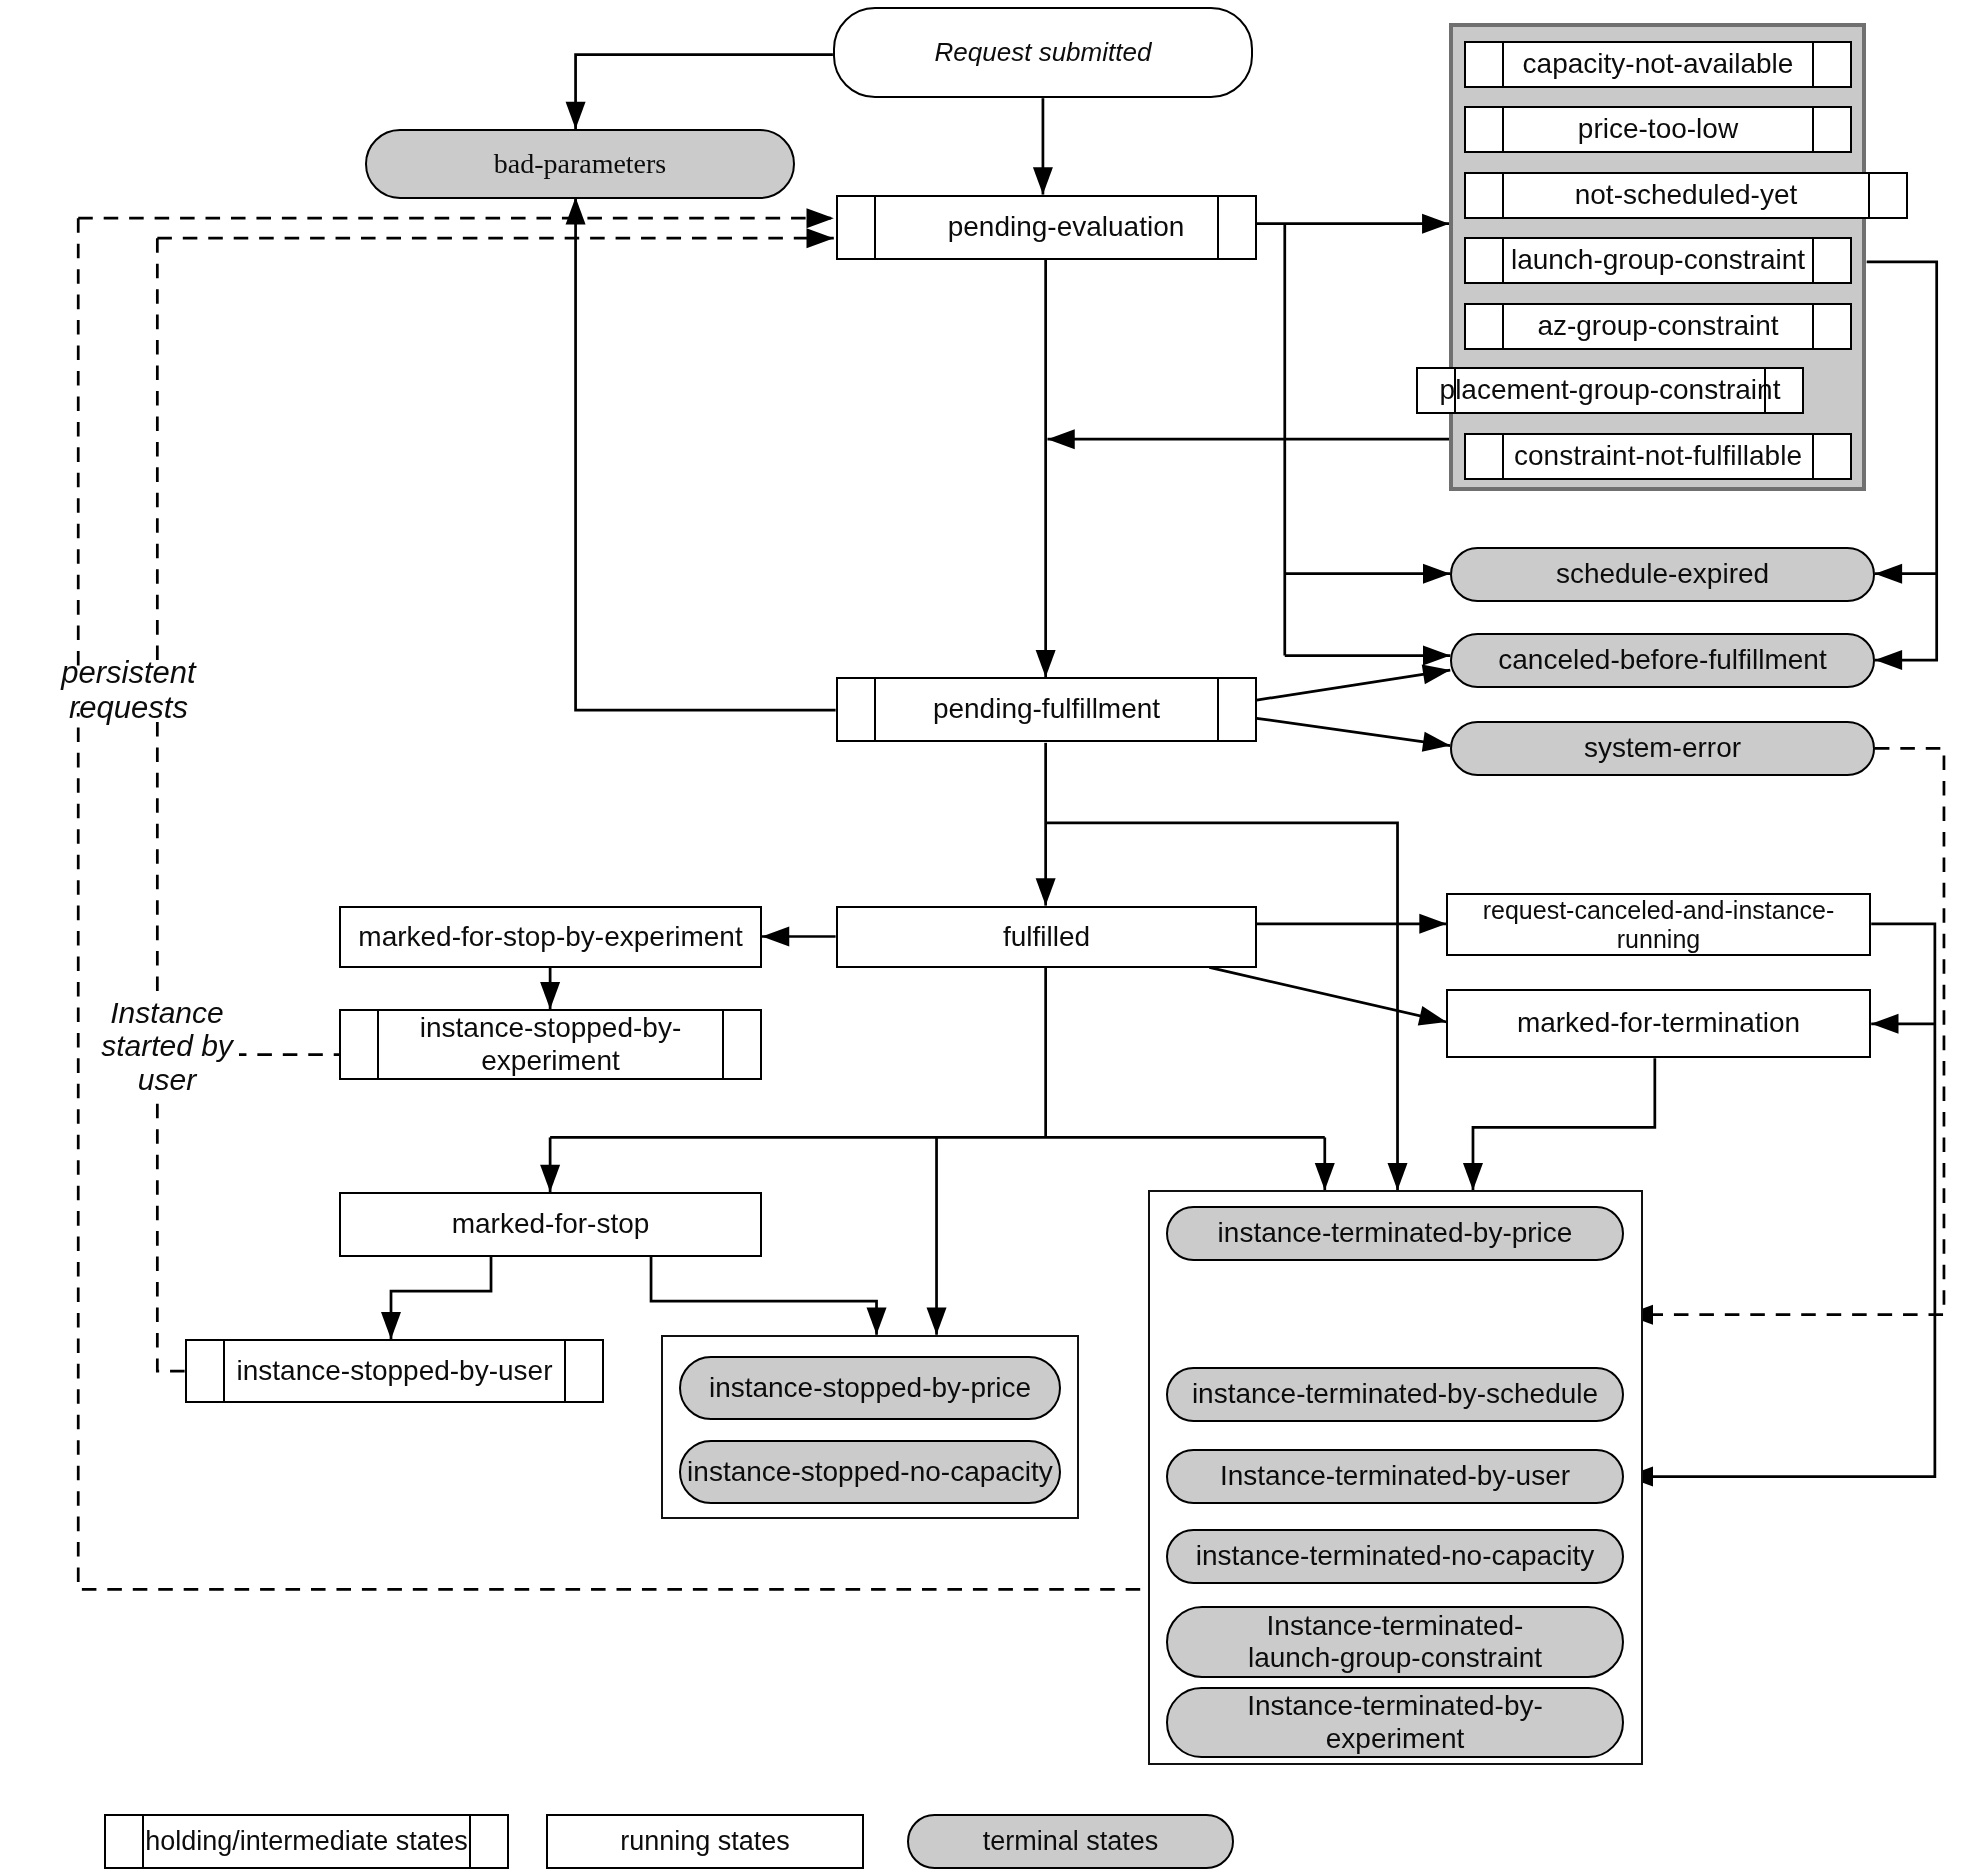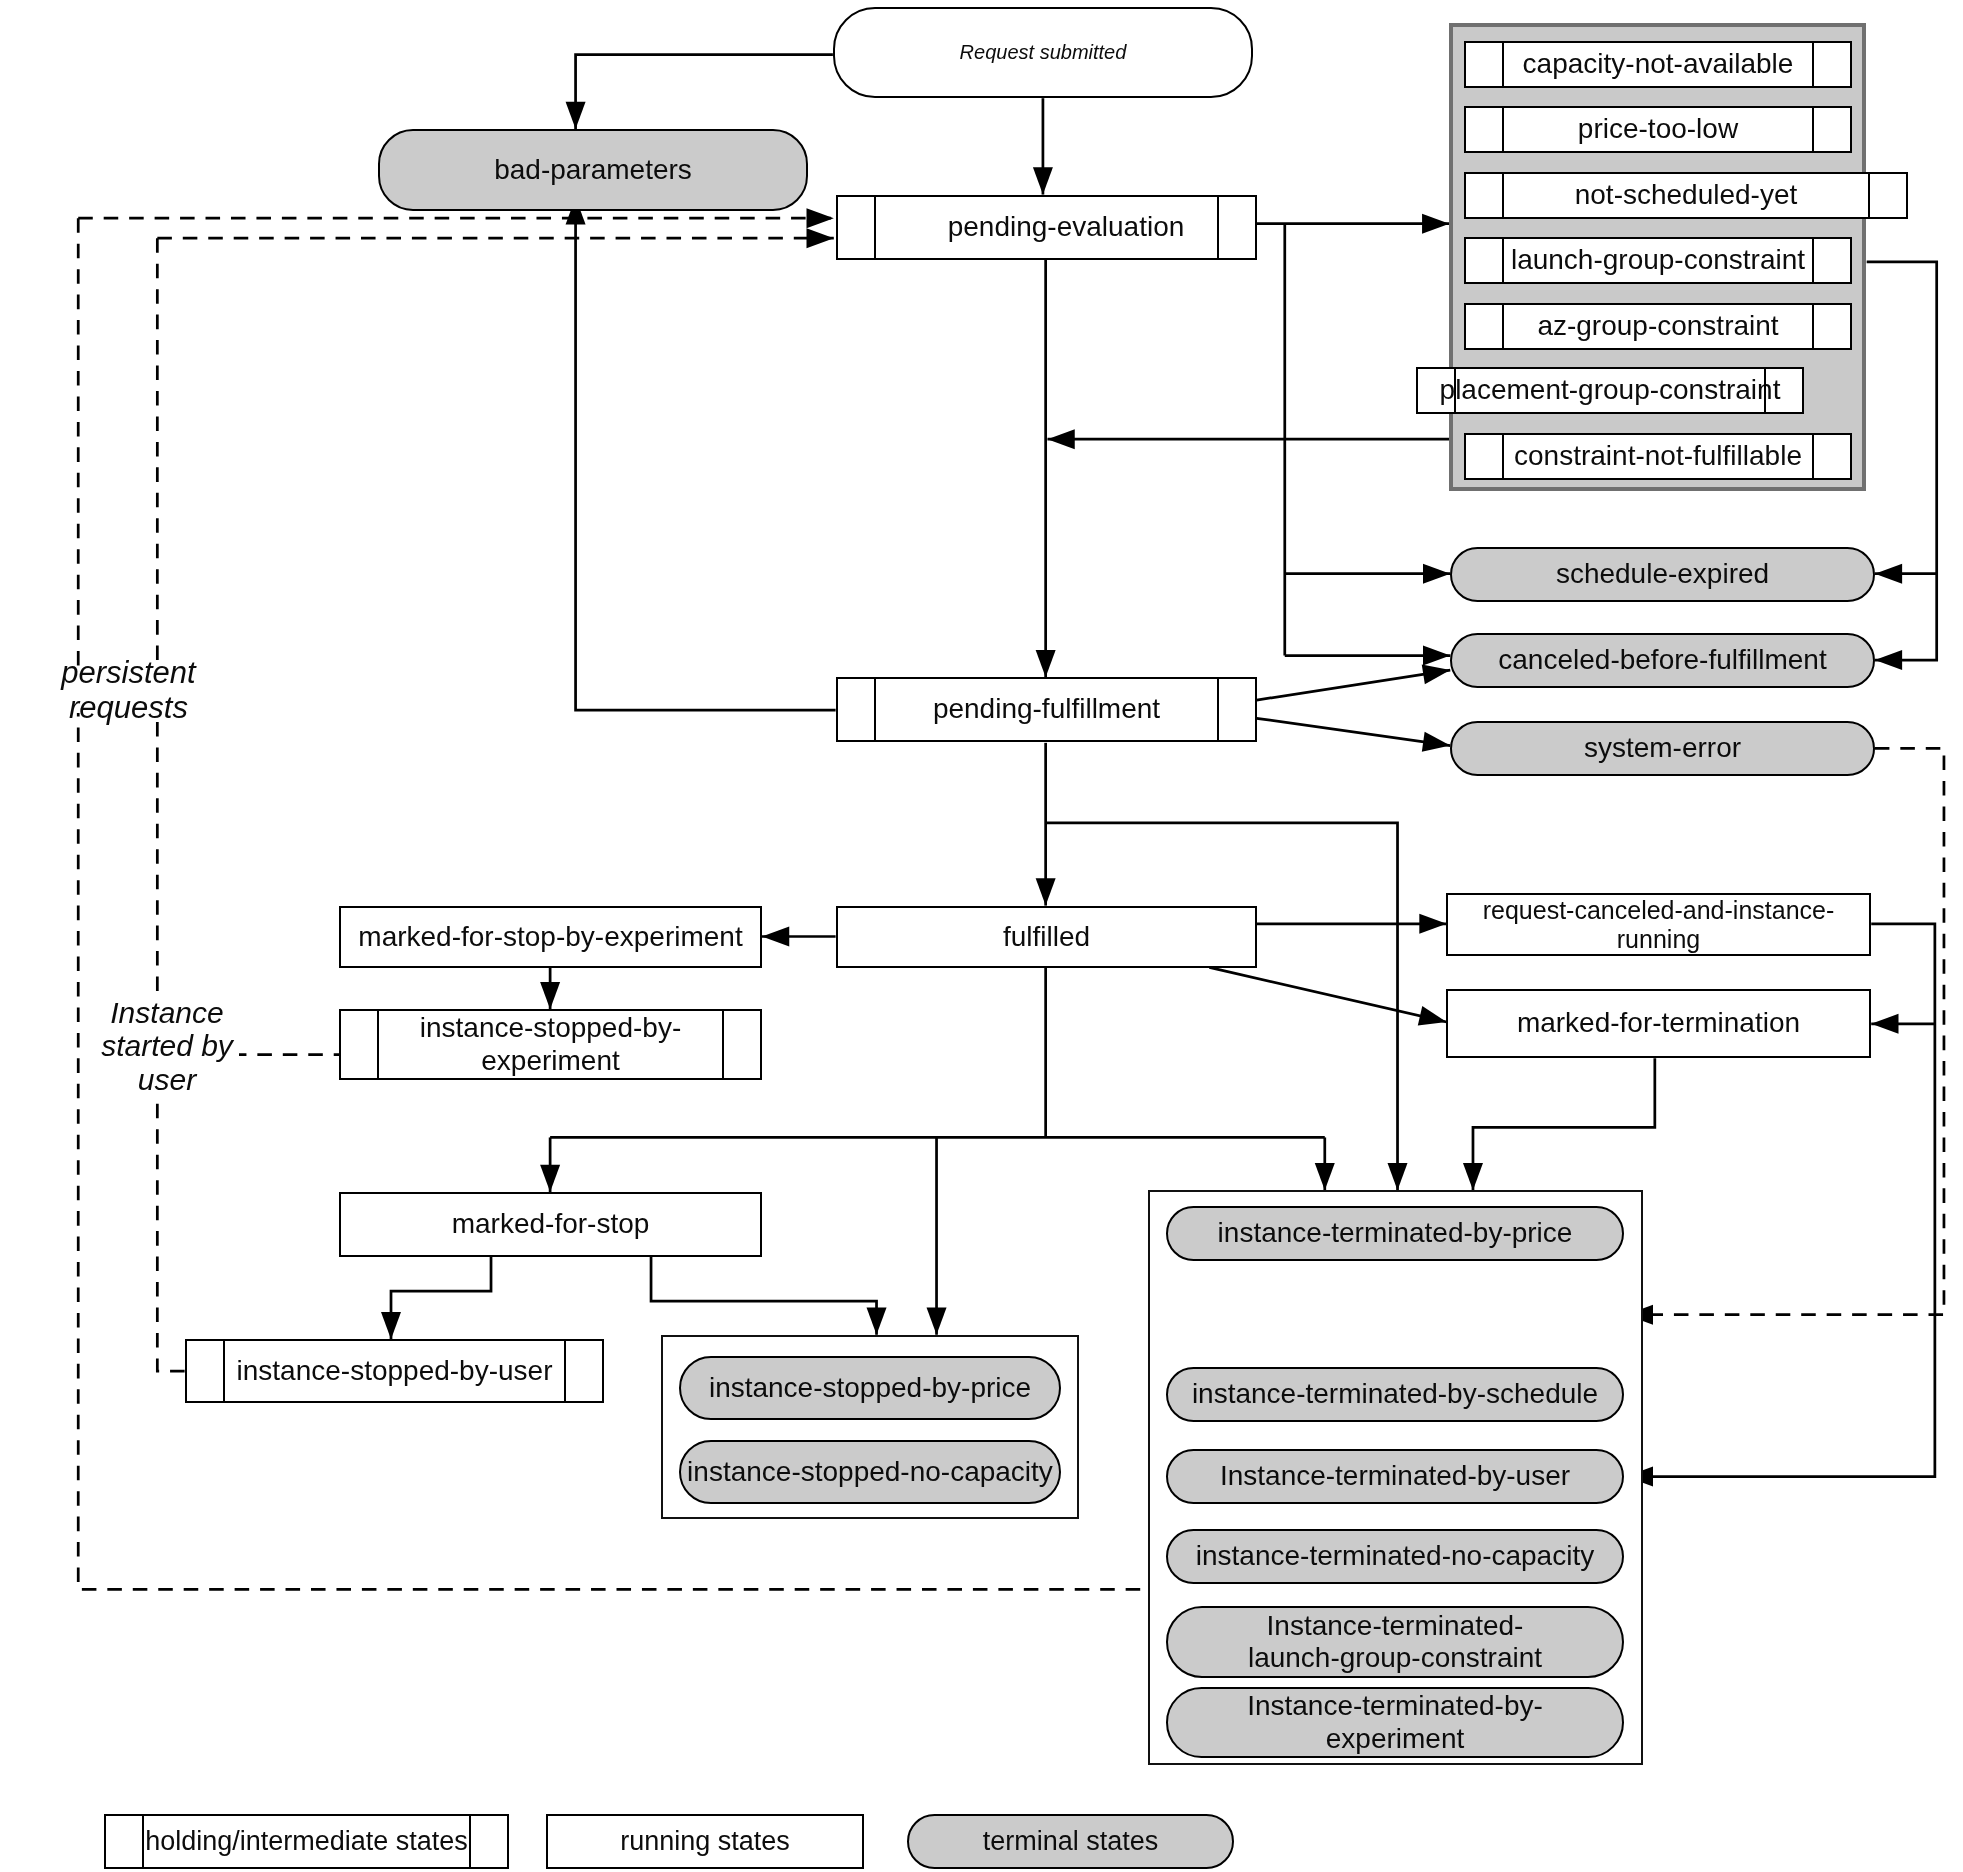--- a/index.html
+++ b/index.html
@@ -8,21 +8,21 @@
   #edges{position:absolute;left:0;top:0;width:1964px;height:1873px;}
   .node{position:absolute;display:flex;align-items:center;justify-content:center;
         text-align:center;box-sizing:border-box;font-size:28px;line-height:1.15;
         background:#fff;border:2.7px solid #000;z-index:2;}
   .holding{position:absolute;}
   .holding::before,.holding::after{content:"";position:absolute;top:0;bottom:0;width:0;
         border-left:2.7px solid #000;}
   .holding::before{left:36px;}
   .holding::after{right:36px;}
   .terminal{background:#cbcbcb;border-radius:182px;}
-  .start{border-radius:42px;font-style:italic;font-size:20px;}
+  .start{border-radius:42px;font-style:italic;font-size:26px;}
   .panel{position:absolute;background:#c9c9c9;border:4.5px solid #707070;box-sizing:border-box;z-index:1;}
   .gbox{position:absolute;background:#fff;border:2.7px solid #111;box-sizing:border-box;z-index:1;}
   .narrow span{display:inline-block;max-width:345px;}
   .narrow2 span{display:inline-block;max-width:314px;}
   .note{position:absolute;font-style:italic;background:#fff;display:flex;align-items:center;
         justify-content:center;text-align:center;z-index:3;line-height:1.12;}
   .legend-row .node{font-size:27px;}
 </style>
 </head>
 <body>
@@ -92,21 +92,21 @@
       <path d="M173,262 V1508 H204"></path>
 
       <path d="M255,1160 H373"></path>
 
       <path d="M2062,823 H2138 V1446 H1788" marker-end="url(#ah)"></path>
     </g>
   </svg>
 
   <div class="node start" style="left:833px;top:7.3px;width:420px;height:91px;">Request submitted</div>
 
-  <div class="node terminal" style="left:378px;top:129px;width:430px;height:82px;border-radius:35px;">bad-parameters</div>
+  <div class="node terminal" style="left:365px;top:129px;width:430px;height:70px;border-radius:35px;font-family:Liberation Serif, serif;">bad-parameters</div>
 
   <div class="node holding" style="left:836px;top:195px;width:421px;height:65px;padding-left:39px;">pending-evaluation</div>
 
   <div class="panel" style="left:1449px;top:23px;width:417px;height:468px;"></div>
   <div class="node holding" style="left:1464px;top:41px;width:388px;height:47px;">capacity-not-available</div>
   <div class="node holding" style="left:1464px;top:106px;width:388px;height:47px;">price-too-low</div>
   <div class="node holding" style="left:1464px;top:172px;width:444px;height:47px;">not-scheduled-yet</div>
   <div class="node holding" style="left:1464px;top:237px;width:388px;height:47px;">launch-group-constraint</div>
   <div class="node holding" style="left:1464px;top:303px;width:388px;height:47px;">az-group-constraint</div>
   <div class="node holding" style="left:1416px;top:367px;width:388px;height:47px;">placement-group-constraint</div>

